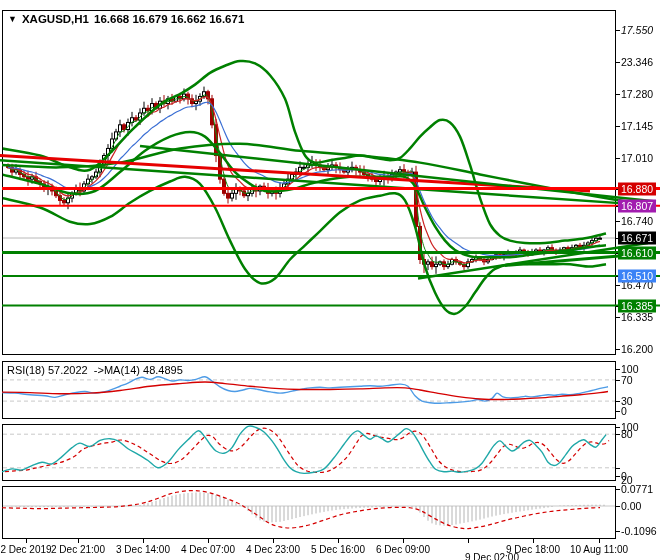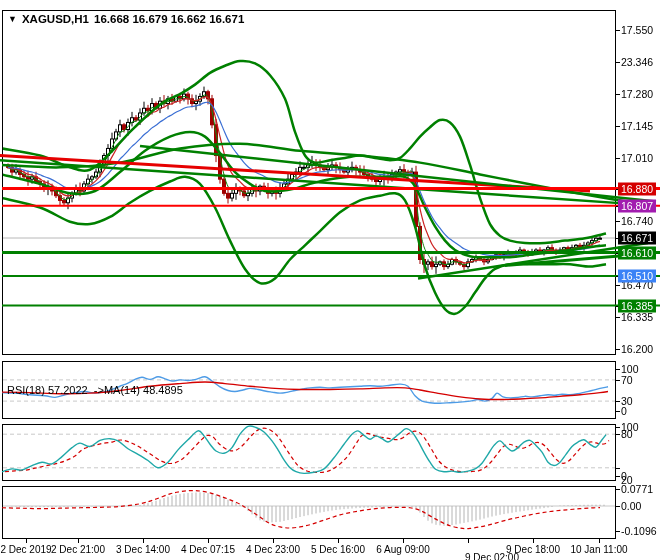--- a/index.html
+++ b/index.html
@@ -507,25 +507,25 @@
       <line x1="600" y1="506" x2="600" y2="504.68" stroke="#B4B4B4" stroke-width="1"></line>
       <line x1="604" y1="506" x2="604" y2="504.68" stroke="#B4B4B4" stroke-width="1"></line>
       <path d="M2,507.76C5,507.8333333333333,13.666666666666668,508.05333333333334,20,508.2C26.333333333333332,508.34666666666664,33.333333333333336,508.64,40,508.64C46.666666666666664,508.64,53.333333333333336,508.34666666666664,60,508.2C66.66666666666667,508.05333333333334,73.33333333333333,507.90666666666664,80,507.76C86.66666666666667,507.61333333333334,93.33333333333333,507.53999999999996,100,507.32C106.66666666666667,507.1,113.33333333333333,507.02666666666664,120,506.44C126.66666666666667,505.85333333333335,134.16666666666666,504.97333333333336,140,503.8C145.83333333333334,502.62666666666667,150,501.04999999999995,155,499.4C160,497.75,165.83333333333334,495.1833333333333,170,493.9C174.16666666666666,492.6166666666667,176.66666666666666,492.25,180,491.7C183.33333333333334,491.15,186.66666666666666,490.71000000000004,190,490.6C193.33333333333334,490.49,196.66666666666666,490.67333333333335,200,491.04C203.33333333333334,491.4066666666667,206.66666666666666,491.9566666666667,210,492.8C213.33333333333334,493.6433333333333,216.66666666666666,494.9266666666667,220,496.1C223.33333333333334,497.27333333333337,226.66666666666666,498.4833333333333,230,499.84C233.33333333333334,501.19666666666666,236.66666666666666,502.48,240,504.24C243.33333333333334,506,246.66666666666666,508.2733333333333,250,510.4C253.33333333333334,512.5266666666666,256.6666666666667,514.8,260,517C263.3333333333333,519.2,266.6666666666667,521.95,270,523.6C273.3333333333333,525.25,276.6666666666667,526.1666666666666,280,526.9C283.3333333333333,527.6333333333333,286.6666666666667,528,290,528C293.3333333333333,528,296.6666666666667,527.4499999999999,300,526.9C303.3333333333333,526.35,306.6666666666667,525.6166666666667,310,524.7C313.3333333333333,523.7833333333334,316.6666666666667,522.5,320,521.4C323.3333333333333,520.3,326.6666666666667,519.2,330,518.1C333.3333333333333,517,336.6666666666667,515.7166666666666,340,514.8C343.3333333333333,513.8833333333333,346.6666666666667,513.26,350,512.6C353.3333333333333,511.94000000000005,356.6666666666667,511.39,360,510.84C363.3333333333333,510.28999999999996,366.6666666666667,509.74,370,509.3C373.3333333333333,508.86,376.6666666666667,508.49333333333334,380,508.2C383.3333333333333,507.90666666666664,386.6666666666667,507.68666666666667,390,507.54C393.3333333333333,507.3933333333334,396.6666666666667,507.2833333333333,400,507.32C403.3333333333333,507.3566666666667,406.6666666666667,507.24666666666667,410,507.76C413.3333333333333,508.2733333333333,416.6666666666667,509.0433333333333,420,510.4C423.3333333333333,511.75666666666666,426.6666666666667,514.0666666666666,430,515.9C433.3333333333333,517.7333333333333,436.6666666666667,519.75,440,521.4C443.3333333333333,523.05,446.6666666666667,524.6999999999999,450,525.8C453.3333333333333,526.9,457.5,527.5233333333333,460,528C462.5,528.4766666666667,463.3333333333333,528.5866666666666,465,528.66C466.6666666666667,528.7333333333333,467.5,528.7333333333333,470,528.44C472.5,528.1466666666668,476.6666666666667,527.5233333333333,480,526.9C483.3333333333333,526.2766666666666,486.6666666666667,525.5433333333334,490,524.7C493.3333333333333,523.8566666666667,496.6666666666667,522.7566666666667,500,521.84C503.3333333333333,520.9233333333334,506.6666666666667,520.0066666666667,510,519.2C513.3333333333334,518.3933333333334,516.6666666666666,517.7333333333333,520,517C523.3333333333334,516.2666666666667,526.6666666666666,515.4599999999999,530,514.8C533.3333333333334,514.14,536.6666666666666,513.5899999999999,540,513.04C543.3333333333334,512.49,546.6666666666666,511.94,550,511.5C553.3333333333334,511.06,556.6666666666666,510.72999999999996,560,510.4C563.3333333333334,510.07,566.6666666666666,509.81333333333333,570,509.52C573.3333333333334,509.22666666666663,576.6666666666666,508.89666666666665,580,508.64C583.3333333333334,508.3833333333333,586.6666666666666,508.16333333333336,590,507.98C593.3333333333334,507.7966666666667,598.3333333333334,507.61333333333334,600,507.54" fill="none" stroke="#D40000" stroke-width="1.2" stroke-dasharray="4 3"></path>
     </svg>
 
 <div id="title">
   <span class="tri">▼</span>
   <span>XAGUSD,H1</span>
   <span>16.668 16.679 16.662 16.671</span>
 </div>
-<div class="ind-label" style="left:7px;top:384px">RSI(18) 57.2022  -&gt;MA(14) 48.4895</div>
+<div class="ind-label" style="left:7px;top:364px">RSI(18) 57.2022  -&gt;MA(14) 48.4895</div>
 
 <div id="y-axis">
       <div class="tick" style="top: 30px;"></div>
-      <div class="yaxis-label" style="top: 30px;">17.550</div>
+      <div class="yaxis-label" style="top: 30px; font-style: italic;">17.550</div>
       <div class="tick" style="top: 62px;"></div>
       <div class="yaxis-label" style="top: 62px;">23.346</div>
       <div class="tick" style="top: 94px;"></div>
       <div class="yaxis-label" style="top: 94px;">17.280</div>
       <div class="tick" style="top: 126px;"></div>
       <div class="yaxis-label" style="top: 126px;">17.145</div>
       <div class="tick" style="top: 158px;"></div>
       <div class="yaxis-label" style="top: 158px;">17.010</div>
       <div class="tick" style="top: 221px;"></div>
       <div class="yaxis-label" style="top: 221px;">16.740</div>
@@ -571,28 +571,28 @@
       <div class="yaxis-badge" style="top: 306px; background: rgb(0, 128, 0);">16.385</div>
     </div>
 <div id="t-axis">
       <div class="ttick" style="left: 26px;"></div>
       <div class="time-label" style="left: 26px;">2 Dec 2019</div>
       <div class="ttick" style="left: 78px;"></div>
       <div class="time-label" style="left: 78px;">2 Dec 21:00</div>
       <div class="ttick" style="left: 143px;"></div>
       <div class="time-label" style="left: 143px;">3 Dec 14:00</div>
       <div class="ttick" style="left: 208px;"></div>
-      <div class="time-label" style="left: 208px;">4 Dec 07:15</div>
+      <div class="time-label" style="left: 208px;">4 Dec 07:00</div>
       <div class="ttick" style="left: 273px;"></div>
       <div class="time-label" style="left: 273px;">4 Dec 23:00</div>
       <div class="ttick" style="left: 338px;"></div>
       <div class="time-label" style="left: 338px;">5 Dec 16:00</div>
       <div class="ttick" style="left: 403px;"></div>
-      <div class="time-label" style="left: 403px;">6 Aug 09:00</div>
+      <div class="time-label" style="left: 403px;">6 Dec 09:00</div>
       <div class="ttick" style="left: 468px;"></div>
       <div class="time-label" style="left: 492px; margin-top: 8px;">9 Dec 02:00</div>
       <div class="ttick" style="left: 533px;"></div>
       <div class="time-label" style="left: 533px; text-align: right;">9 Dec 18:00</div>
       <div class="ttick" style="left: 599px;"></div>
-      <div class="time-label" style="left: 599px;">10 Jan 11:00</div>
+      <div class="time-label" style="left: 599px;">10 Aug 11:00</div>
     </div>
 
 </div>
 
 </body></html>

